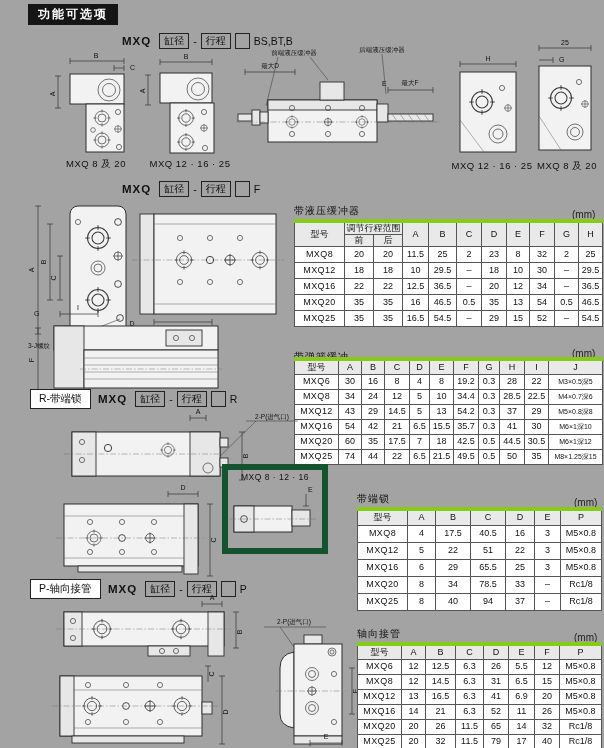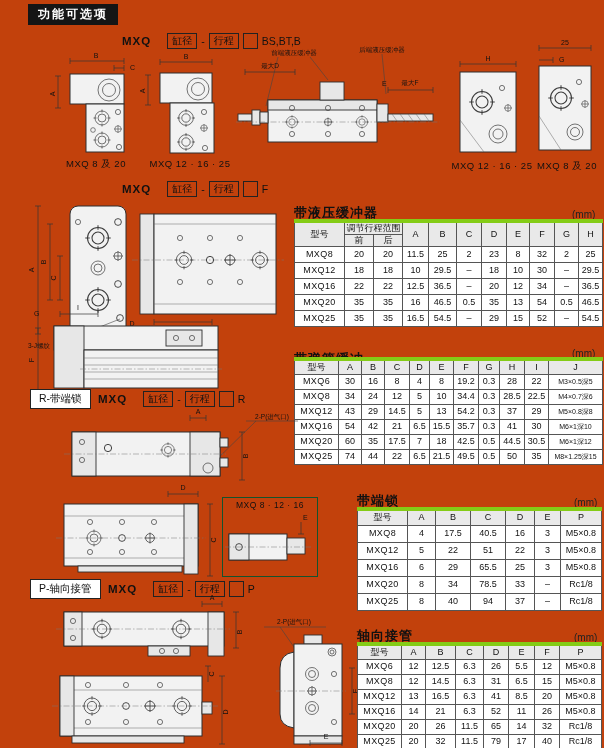--- a/index.html
+++ b/index.html
@@ -1,27 +1,27 @@
 <!DOCTYPE html>
 <html><head>
 <meta charset="utf-8">
 <style>
   html,body{margin:0;padding:0;background:#fff}
-  #page{position:relative;width:604px;height:748px;background:#c2410c;overflow:hidden;
+  #page{position:relative;width:604px;height:748px;background:#a3a3a3;overflow:hidden;
         font-family:"Liberation Sans","DejaVu Sans",sans-serif;color:#111}
   .abs{position:absolute}
   .banner{background:#151515;color:#fff;font-weight:bold;font-size:12px;
           padding:2px 10px;letter-spacing:2px}
   .tagbox{border:1px solid #222;font-size:10.5px;padding:2px 8px;background:#fff;white-space:nowrap}
   .formula{display:flex;align-items:center;gap:4px;font-size:10.5px;white-space:nowrap}
-  .formula .brand{font-weight:bold;font-size:11.5px;margin-right:12px;letter-spacing:1px}
+  .formula .brand{font-weight:bold;font-size:11.5px;margin-right:4px;letter-spacing:1px}
   .fbox{border:1px solid #222;padding:1px 4px;font-size:10px;line-height:1.2}
   .fbox.empty{width:9px;height:12px;padding:1px 2px}
   .cap{font-size:9.5px;text-align:center;letter-spacing:.5px;white-space:nowrap}
-  .tbl-title{font-size:13px;font-weight:bold;letter-spacing:1px}
+  .tbl-title{font-size:10px;font-weight:normal;letter-spacing:1px}
   .unit{font-size:10px;color:#222}
   table{border-collapse:collapse;table-layout:fixed;background:#fff}
   table{border-top:4px solid #84cc16;border-bottom:1.5px solid #222}
   th,td{border:1px solid #555;font-size:9px;text-align:center;padding:0 1px;
         line-height:1.05;overflow:hidden;white-space:nowrap}
   th{background:#e9e9e9;font-weight:normal}
   td:first-child{letter-spacing:.4px}
   .t-hyd th{height:11px}.t-hyd td{height:15px}
   .t-spr th{height:13px}.t-spr td{height:14px}
   .t-spr td:last-child{font-size:7px}
@@ -496,21 +496,21 @@
     <use href="#holeX" transform="translate(100,52) scale(1.1)"></use>
     <use href="#holeS" transform="translate(40,66)"></use>
       <use href="#holeS" transform="translate(72,66)"></use>
       <use href="#holeS" transform="translate(104,66)"></use>
     <rect class="body2" x="28" y="80" width="104" height="6"></rect>
     <path class="cl" d="M6,52 H156"></path>
     <path class="dim" d="M160,18 V90 M157,18 h6 M157,90 h6"></path>
     <text x="166" y="54" transform="rotate(-90 166 54)" text-anchor="middle">C</text>
   </svg>
 
-  <div class="abs" style="left:222px;top:497px;width:94px;height:78px;border:1px solid #14532d">
+  <div class="abs" style="left:222px;top:464px;width:94px;height:78px;border:6px solid #14532d">
     <div class="cap" style="font-size:8.5px;margin-top:2px">MXQ 8 · 12 · 16</div>
     <svg width="94" height="60" viewBox="0 0 94 60">
       <text x="80" y="10">E</text>
       <path class="dim" d="M78,12 V24 M75,24 h6"></path>
       <rect class="body" x="6" y="24" width="58" height="26"></rect>
       <rect class="body2" x="6" y="24" width="20" height="26"></rect>
       <use href="#holeS" transform="translate(16,37) scale(1.3)"></use>
       <rect class="body2" x="64" y="28" width="18" height="16"></rect>
       <path class="cl" d="M2,37 H88"></path>
     </svg>
@@ -708,21 +708,21 @@
           <td>6.5</td>
           <td>15</td>
           <td>M5×0.8</td>
         </tr>
         <tr>
           <td>MXQ12</td>
           <td>13</td>
           <td>16.5</td>
           <td>6.3</td>
           <td>41</td>
-          <td>8.5</td>
+          <td>6.9</td>
           <td>20</td>
           <td>M5×0.8</td>
         </tr>
         <tr>
           <td>MXQ16</td>
           <td>14</td>
           <td>21</td>
           <td>6.3</td>
           <td>52</td>
           <td>11</td>

